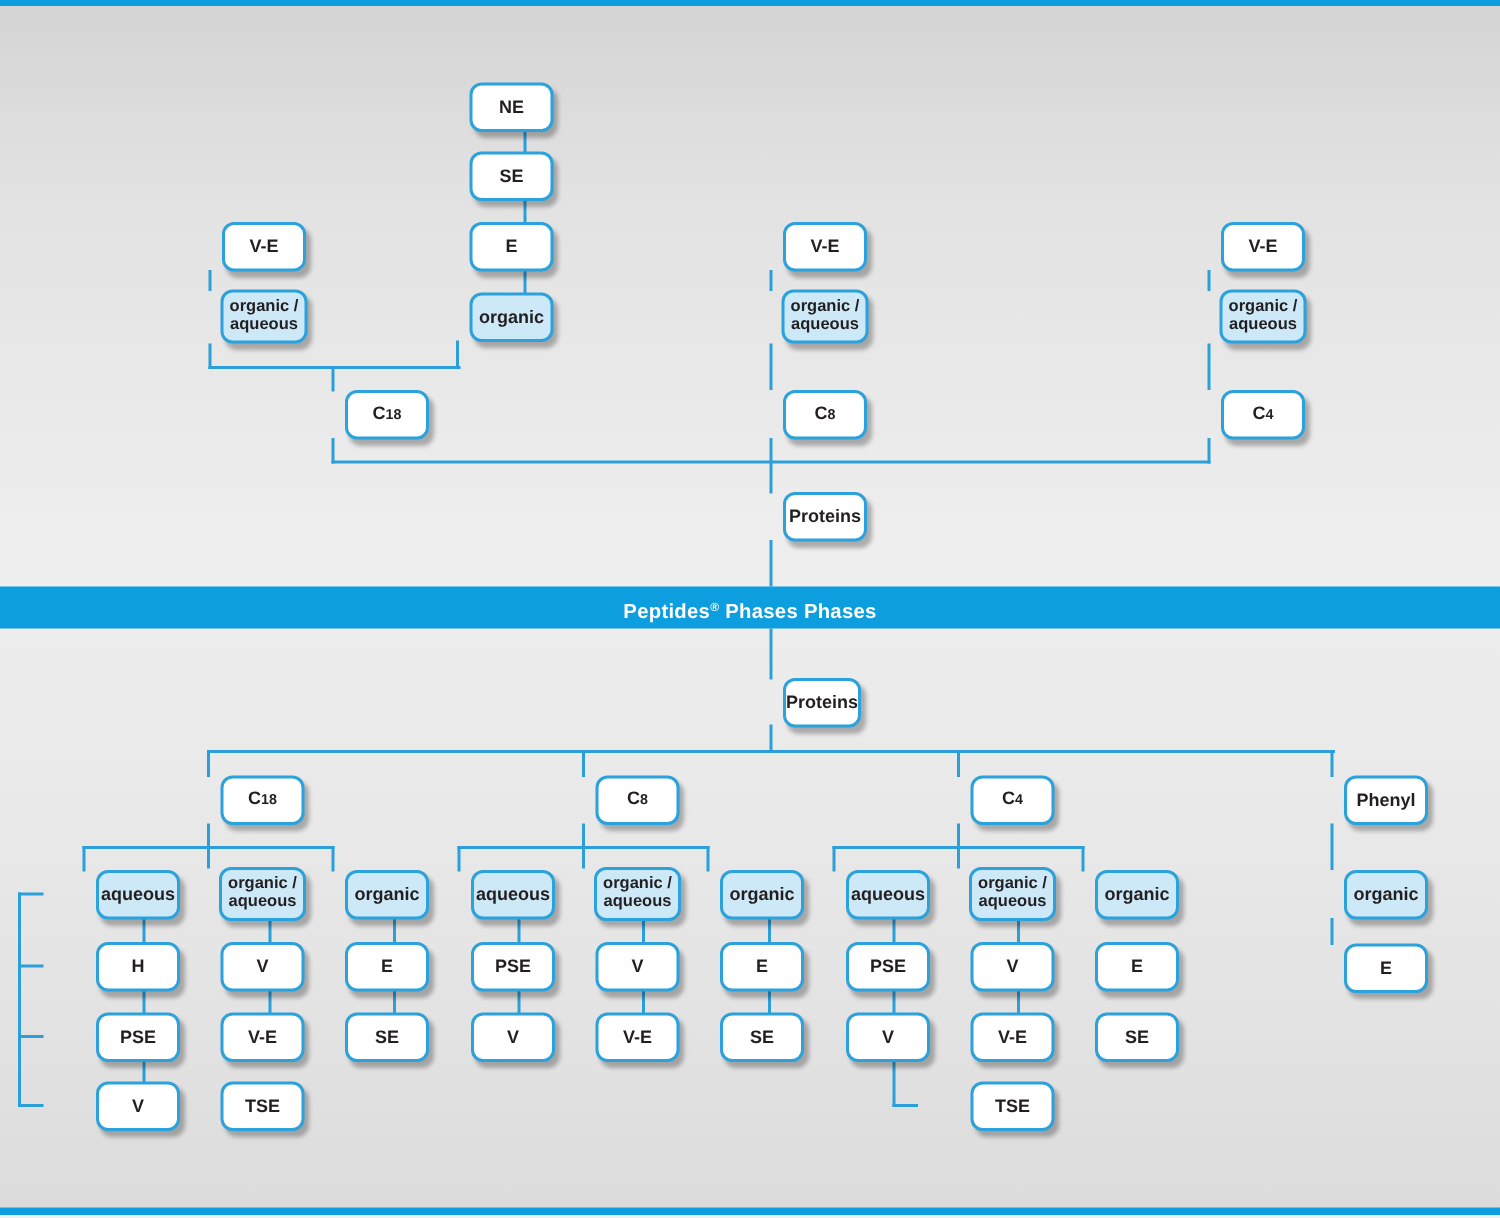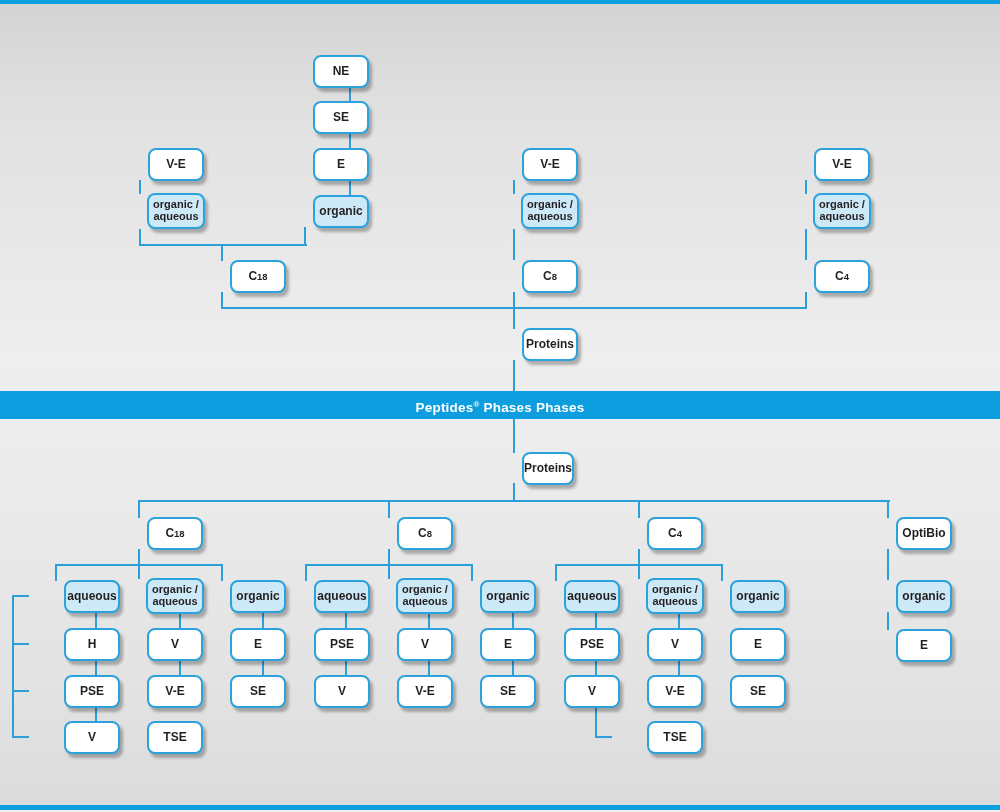--- a/index.html
+++ b/index.html
@@ -171,21 +171,21 @@
     <div class="node white" style="left: 111px; top: 516.5px; width: 56px; height: 33px;">
       <span class="ln">C<span class="dg">18</span></span>
     </div>
     <div class="node white" style="left: 361px; top: 516.5px; width: 56px; height: 33px;">
       <span class="ln">C<span class="dg">8</span></span>
     </div>
     <div class="node white" style="left: 611px; top: 516.5px; width: 56px; height: 33px;">
       <span class="ln">C<span class="dg">4</span></span>
     </div>
     <div class="node white" style="left: 860px; top: 516.5px; width: 56px; height: 33px;">
-      <span class="ln">OptiBio</span>
+      <span class="ln">Phenyl</span>
     </div>
     <div class="node blue" style="left: 28px; top: 579.5px; width: 56px; height: 33px;">
       <span class="ln">aqueous</span>
     </div>
     <div class="node blue2" style="left: 110px; top: 578px; width: 58px; height: 36px;">
       <span class="ln">organic /</span>
       <span class="ln">aqueous</span>
     </div>
     <div class="node blue" style="left: 194px; top: 579.5px; width: 56px; height: 33px;">
       <span class="ln">organic</span>

